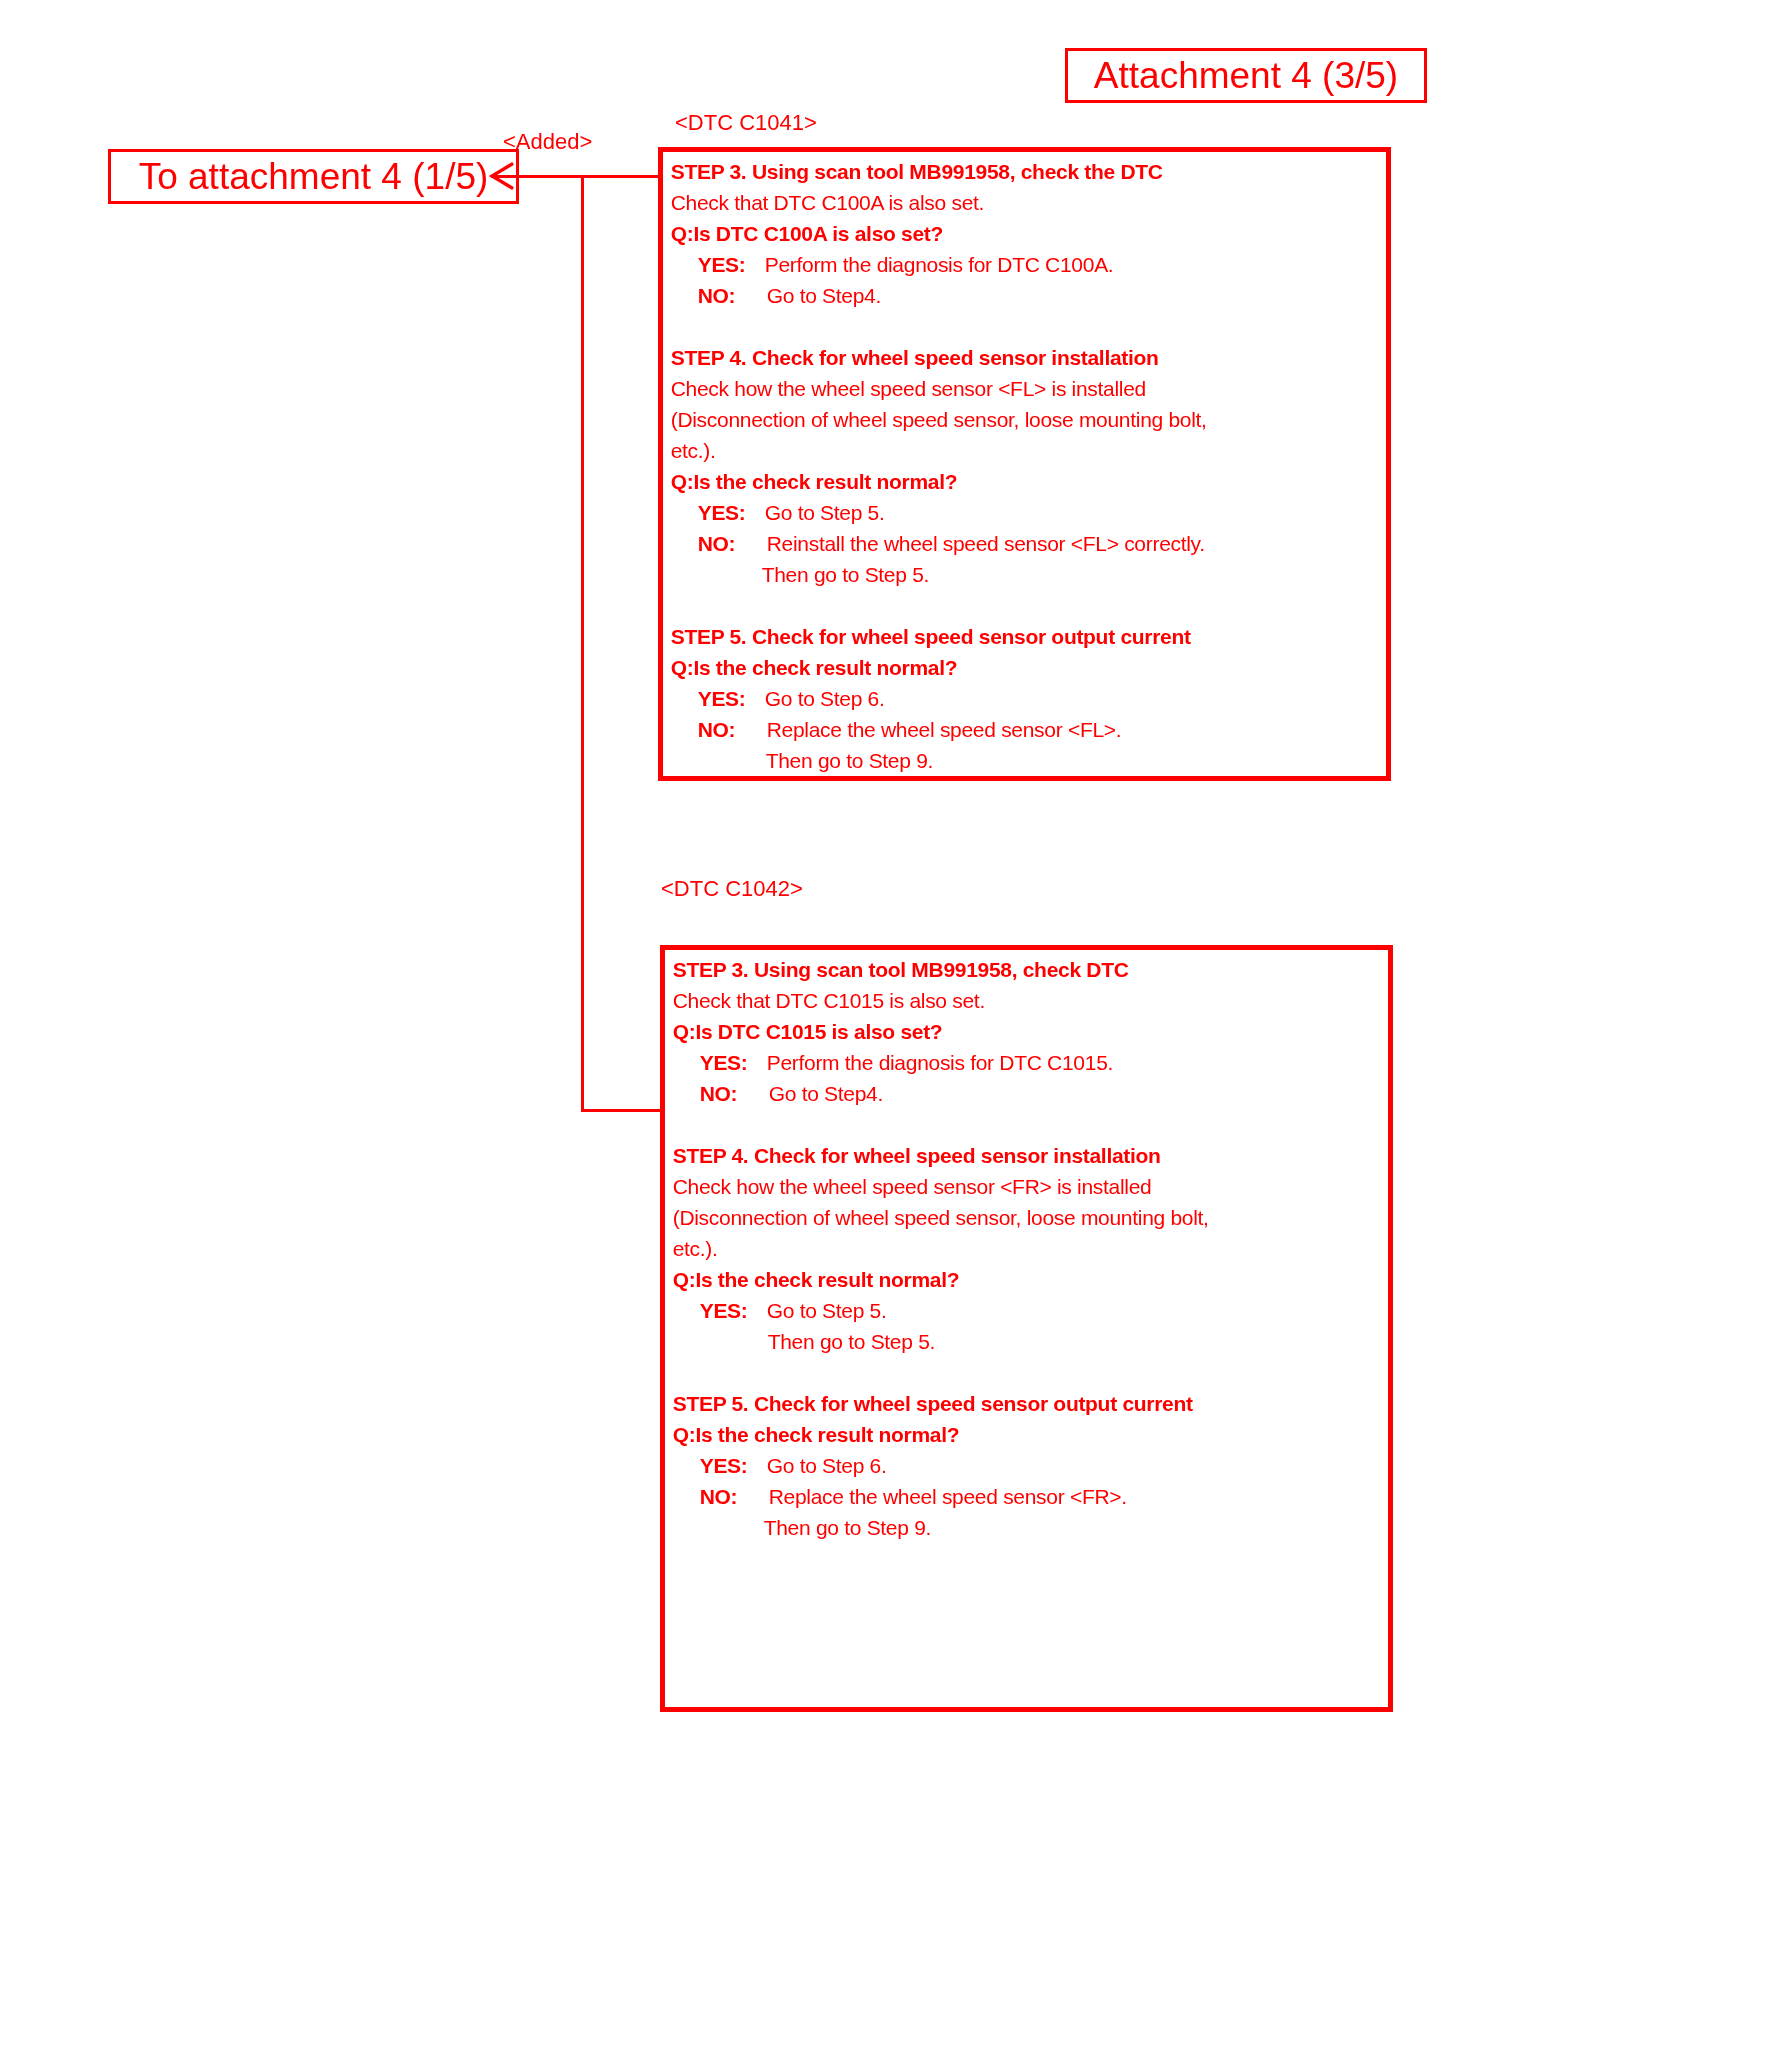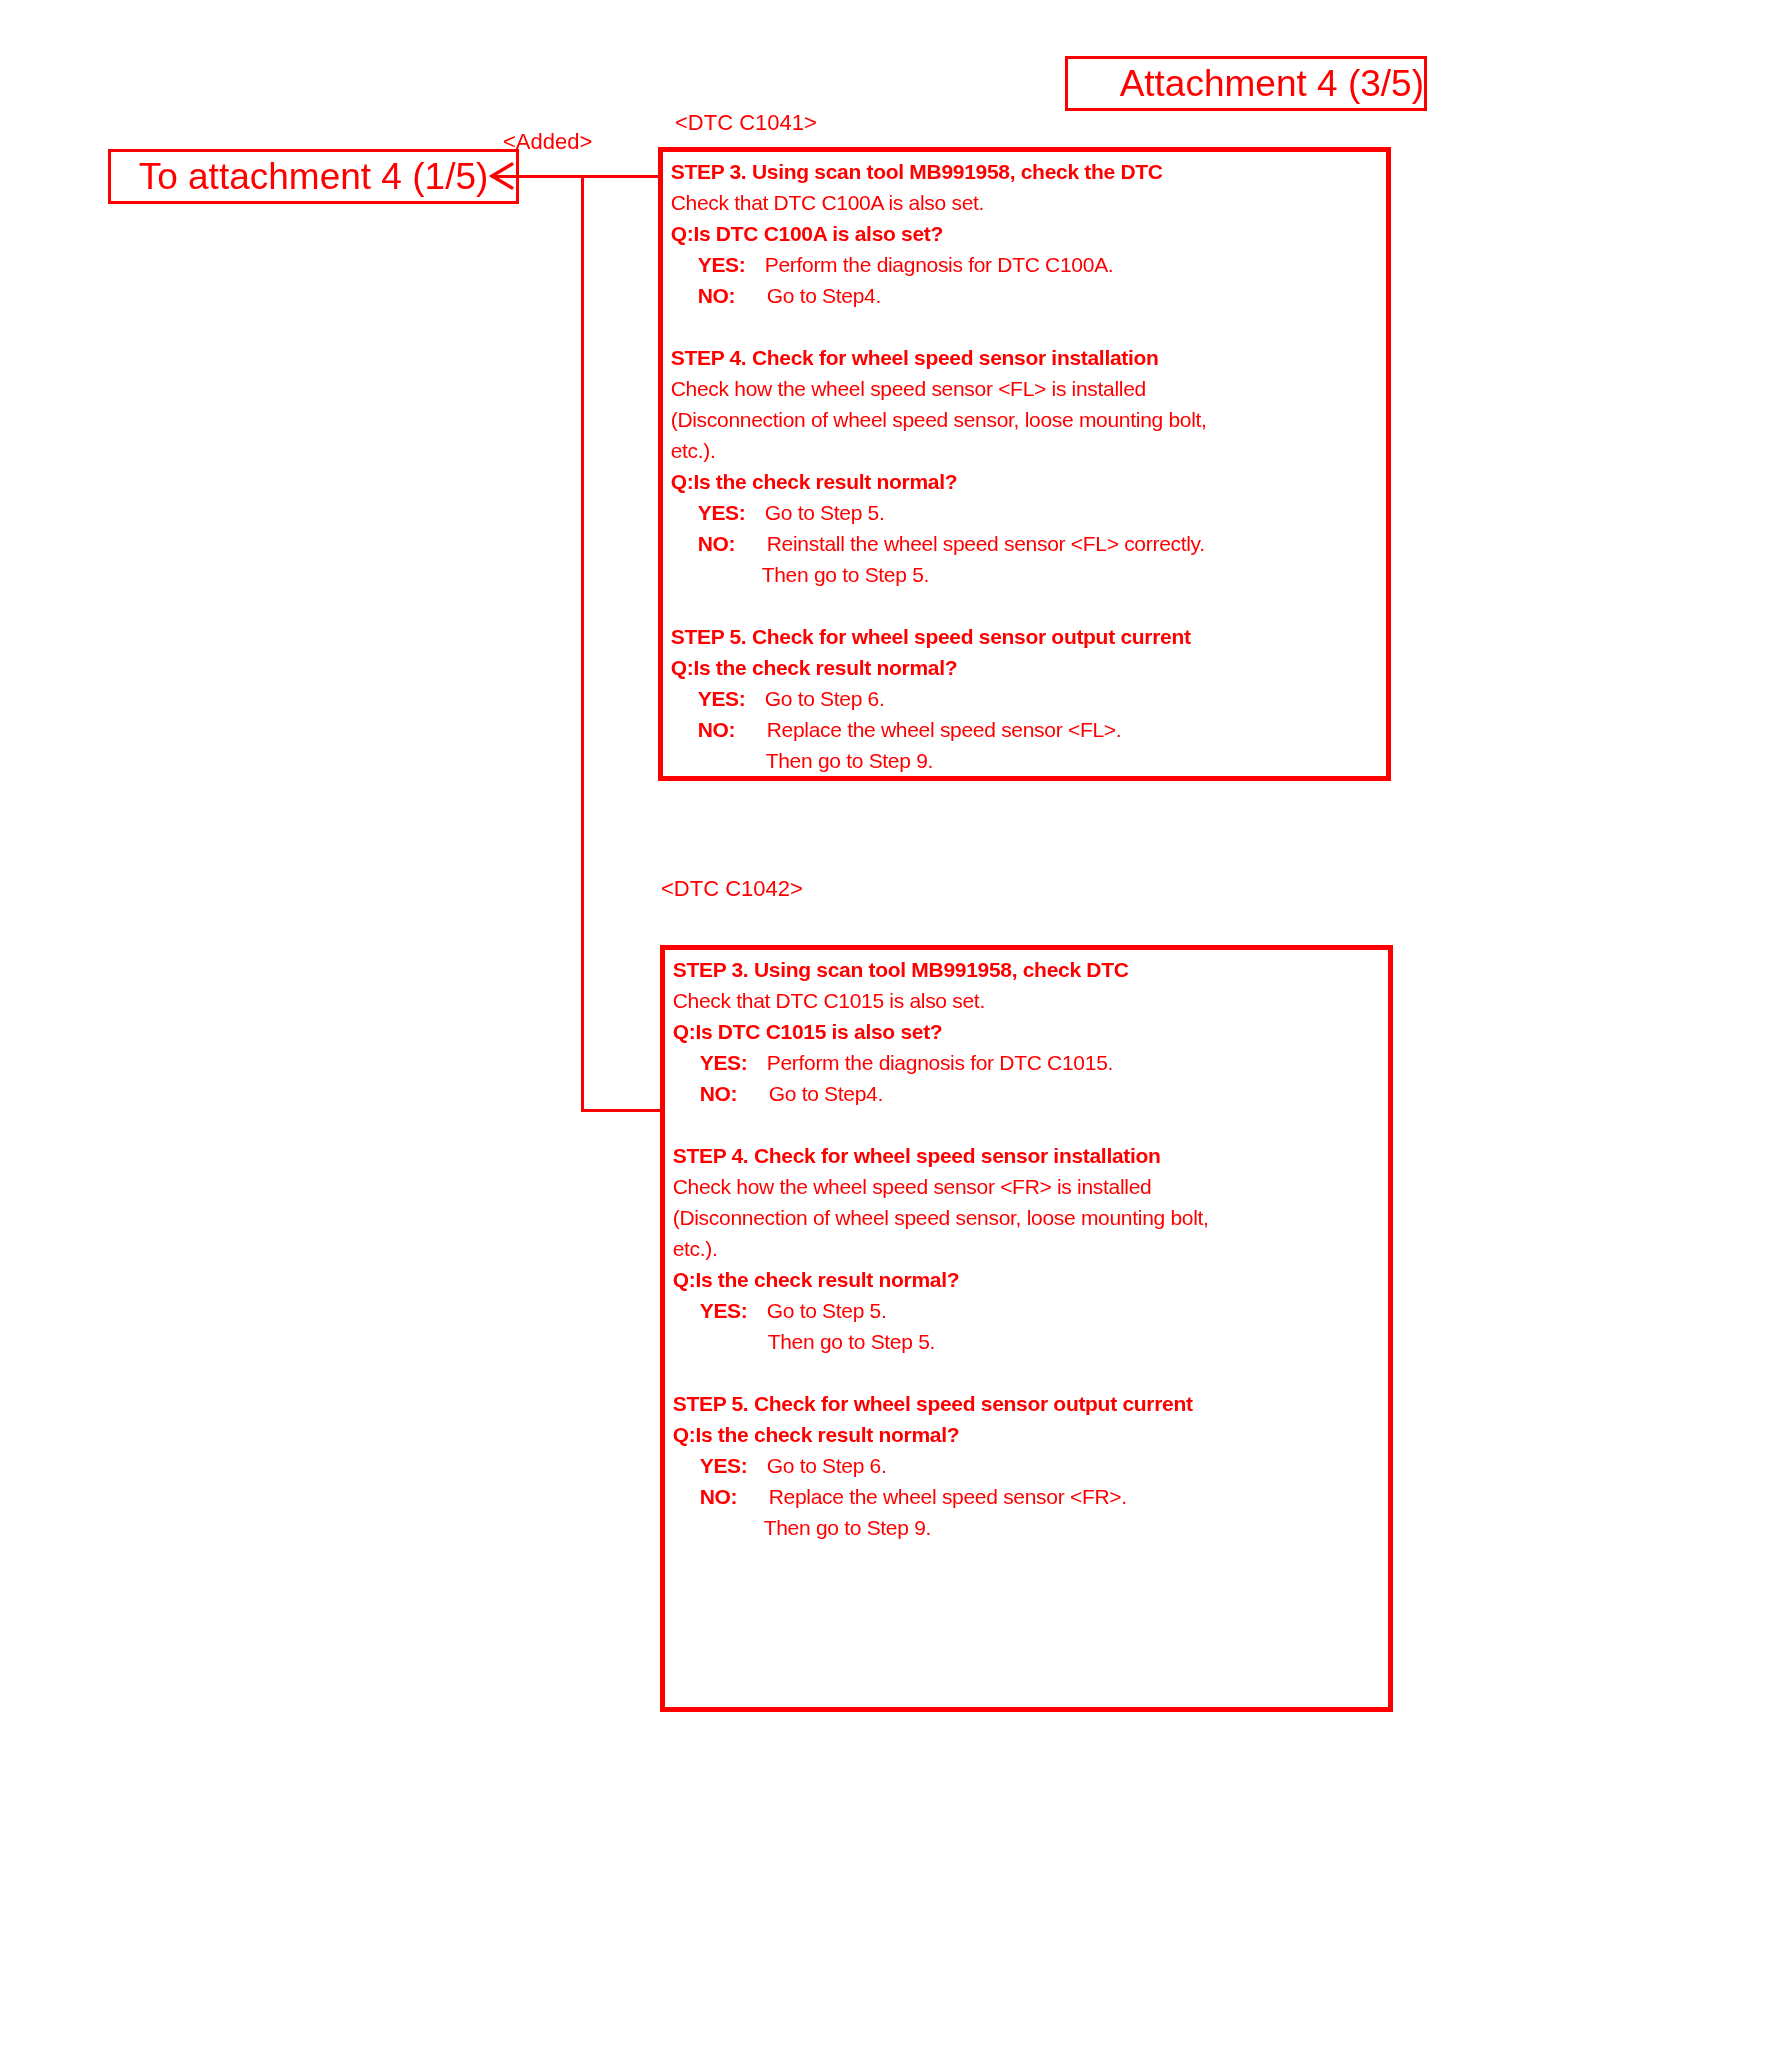--- a/index.html
+++ b/index.html
@@ -1,21 +1,21 @@
 <!DOCTYPE html>
 <html style="font-size:13.6px"><head>
 <meta charset="utf-8">
 <style>
   html, body { margin: 0; padding: 0; background: #ffffff; }
   body { width: 1790px; height: 2069px; position: relative; overflow: hidden;
          font-family: "Liberation Sans", sans-serif; color: #ff0000; }
   .abs { position: absolute; }
-  .page-label { position: absolute; left: 1065px; top: 56px; width: 362px; height: 55px;
+  .page-label { position: absolute; left: 1065px; top: 48px; width: 362px; height: 55px;
                 box-sizing: border-box; border: 3.4px solid #ff0000;
-                font-size: 37px; line-height: 49px; text-align: right; white-space: nowrap; }
+                font-size: 37px; line-height: 49px; text-align: center; white-space: nowrap; }
   .to-box { position: absolute; left: 77px; top: 149px; width: 411px; height: 55px;
             box-sizing: border-box; border: 3.4px solid #ff0000;
             font-size: 37px; line-height: 49px; text-align: center; white-space: nowrap; margin-left: 31px; }
   .small-label { position: absolute; font-size: 22px; line-height: 25.6px; white-space: nowrap; }
   .hline { position: absolute; height: 3.4px; background: #ff0000; }
   .vline { position: absolute; width: 2.6px; background: #ff0000; }
   .step-box { position: absolute; box-sizing: border-box; border: 5.1px solid #ff0000;
               padding: 4.3px 0 0 7.7px; font-size: 21px; line-height: 31px; }
   .line { height: 31px; white-space: nowrap; letter-spacing: -0.3px; }
   .gap { height: 31px; }

